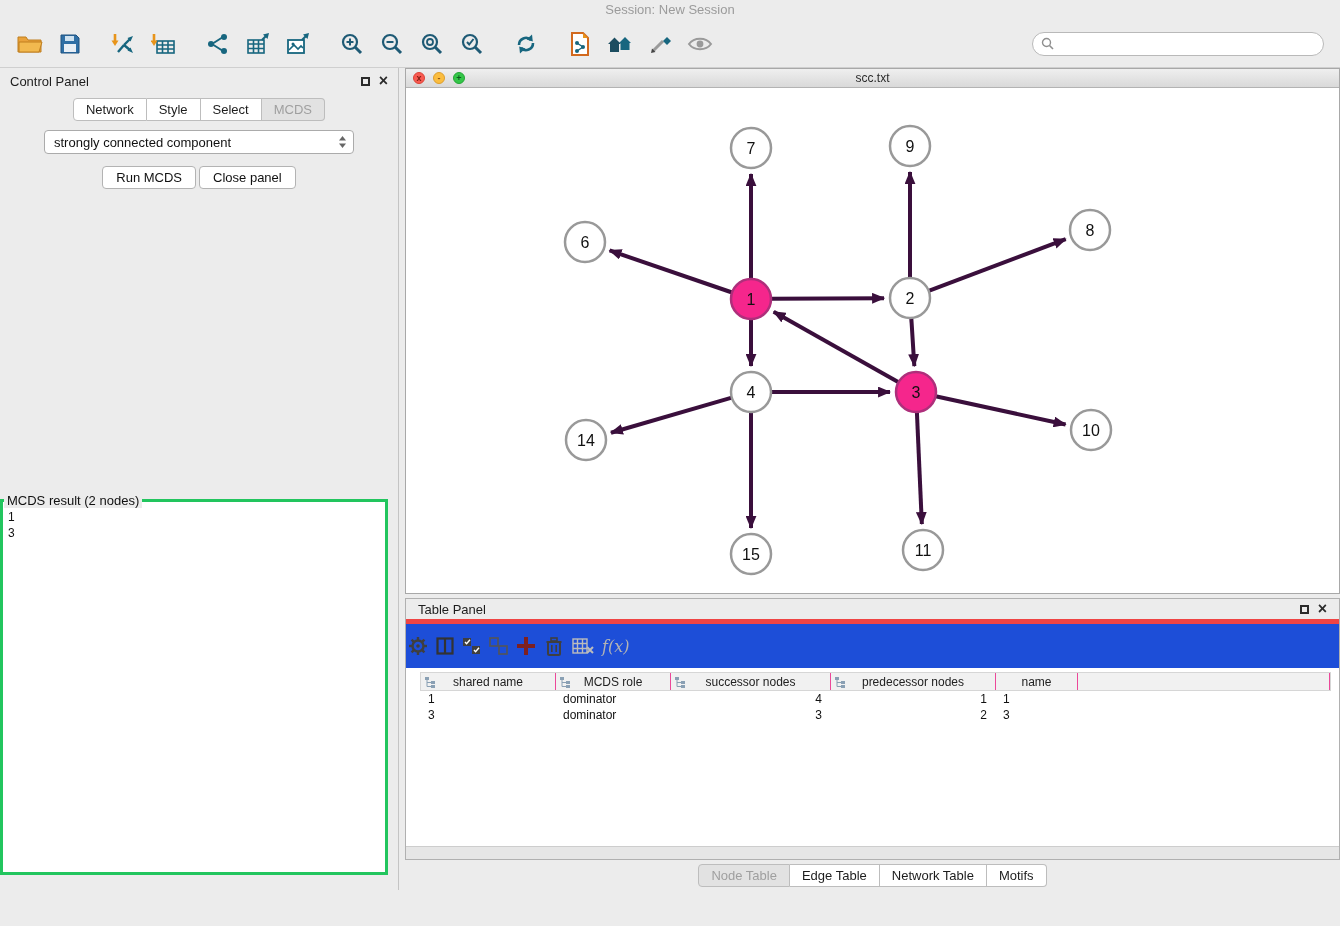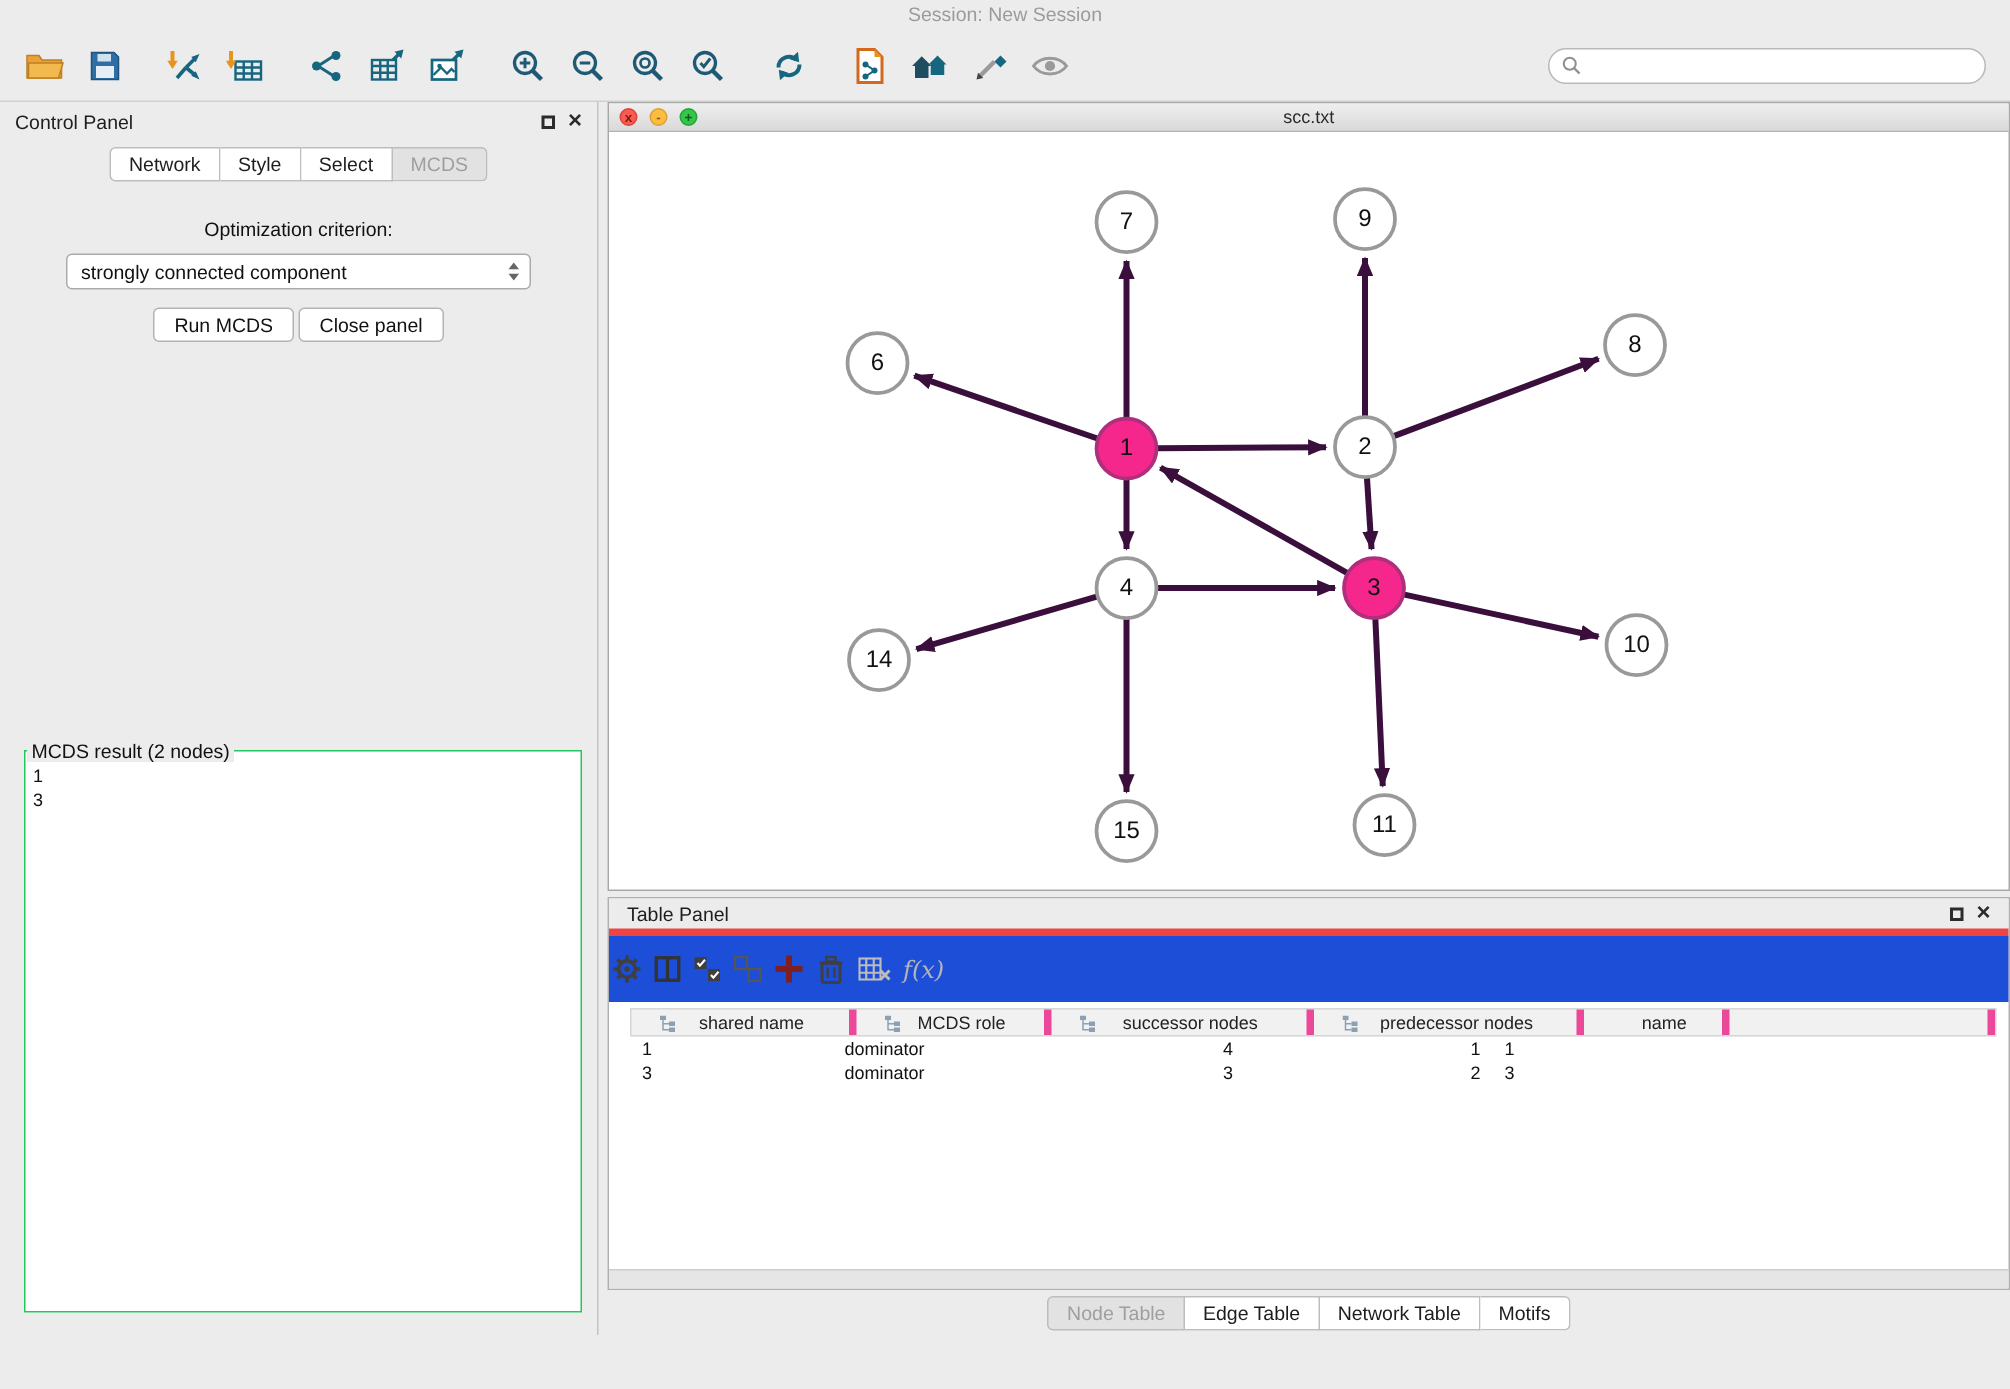--- a/index.html
+++ b/index.html
@@ -36,22 +36,22 @@
   .tab:first-child { border-left:1px solid #bdbdbd; border-radius:4px 0 0 4px; }
   .tab:last-child { border-radius:0 4px 4px 0; }
   .tab.selected { background:#e2e2e2; color:#9f9f9f; }
   .opt-label { text-align:center; font-size:13px; margin-top:24px; color:#111; }
   .criterion { width:310px; height:24px; margin:9px auto 0; background:#fff; border:1px solid #ababab;
                border-radius:4px; display:flex; align-items:center; padding:0 6px 0 9px; font-size:13px; color:#111; }
   .criterion .spin { margin-left:auto; display:flex; }
   .btn-row { display:flex; justify-content:center; gap:3px; margin-top:12px; }
   .push-btn { font-size:13px; padding:3px 13px; background:#fff; border:1px solid #b3b3b3;
               border-radius:4px; color:#111; cursor:default; }
-  .result-fieldset { position:absolute; left:16px; right:10px; top:425px; height:382px;
-                     border:1px solid #22c55e; background:#fff; }
+  .result-fieldset { position:absolute; left:0; right:10px; top:425px; height:382px;
+                     border:3px solid #22c55e; background:#fff; }
   .result-fieldset legend { font-size:13px; color:#111; background:#ececec; padding:0 3px; margin-left:1px; }
   .result-lines { font-size:12px; color:#111; padding:1px 5px; }
   .result-line { line-height:16px; }
 
   
   .network-window { position:absolute; left:405px; top:68px; width:935px; height:526px;
                     border:1px solid #a8a8a8; background:#fff; }
   .net-titlebar { height:19px; background:linear-gradient(#efefef,#d9d9d9); border-bottom:1px solid #b3b3b3;
                   position:relative; text-align:center; font-size:12px; line-height:19px; color:#2b2b2b; }
   .traffic { position:absolute; left:7px; top:3px; display:flex; gap:8px; }
@@ -68,21 +68,21 @@
   .table-panel { position:absolute; left:405px; top:598px; width:935px; height:262px;
                  background:#fff; border:1px solid #b0b0b0; }
   .tp-header { height:25px; background:#ececec; display:flex; align-items:center; padding:0 12px;
                font-size:13px; color:#1d1d1d; border-bottom:5px solid #ef4444; }
   .tp-toolbar { height:44px; display:flex; align-items:center; gap:8px; padding:0 2px; background:#1d4ed8; }
   .tp-tool { display:flex; align-items:center; justify-content:center; cursor:default; }
   .fx-label { font-family:"DejaVu Serif",serif; font-style:italic; font-size:16px; color:#b4b4b4; }
   .tp-table { margin:4px 8px 0 14px; }
   .tp-thead { display:flex; height:19px; background:#f1f1f1; border:1px solid #d6d6d6; }
   .tp-th { display:flex; align-items:center; justify-content:center; gap:4px; font-size:12px; color:#222;
-           border-right:5px solid #ec4899; position:relative;margin-left:15px; }
+           border-right:1px solid #ec4899; position:relative; }
   .tp-th .th-icon { position:absolute; left:4px; top:4px; }
   .tp-th-filler { flex:1; }
   .c0{width:135px;} .c1{width:115px;} .c2{width:160px;} .c3{width:165px;} .c4{width:82px;}
   .tp-row { display:flex; height:16px; font-size:12px; color:#111; }
   .tp-cell { padding:0 8px; display:flex; align-items:center; overflow:hidden; white-space:nowrap; }
   .tp-cell.right { justify-content:flex-end; }
   .tp-bottomstrip { position:absolute; bottom:0; left:0; right:0; height:13px; background:#e6e6e6;
                     border-top:1px solid #cdcdcd; }
 
   .table-tabs { position:absolute; left:405px; top:864px; width:935px; display:flex; justify-content:center; }
@@ -270,21 +270,20 @@
       </span>
     </div>
 
     <div class="cp-tabs">
       <span class="tab">Network</span>
       <span class="tab">Style</span>
       <span class="tab">Select</span>
       <span class="tab selected">MCDS</span>
     </div>
 
-    <div class="opt-label">Optimization criterion:</div>
 
     <div class="criterion">
       <span>strongly connected component</span>
       <span class="spin">
         <svg width="9" height="14" viewBox="0 0 9 14">
           <polygon points="4.5,1 8,5.5 1,5.5" fill="#666"></polygon>
           <polygon points="4.5,13 1,8.5 8,8.5" fill="#666"></polygon>
         </svg>
       </span>
     </div>

